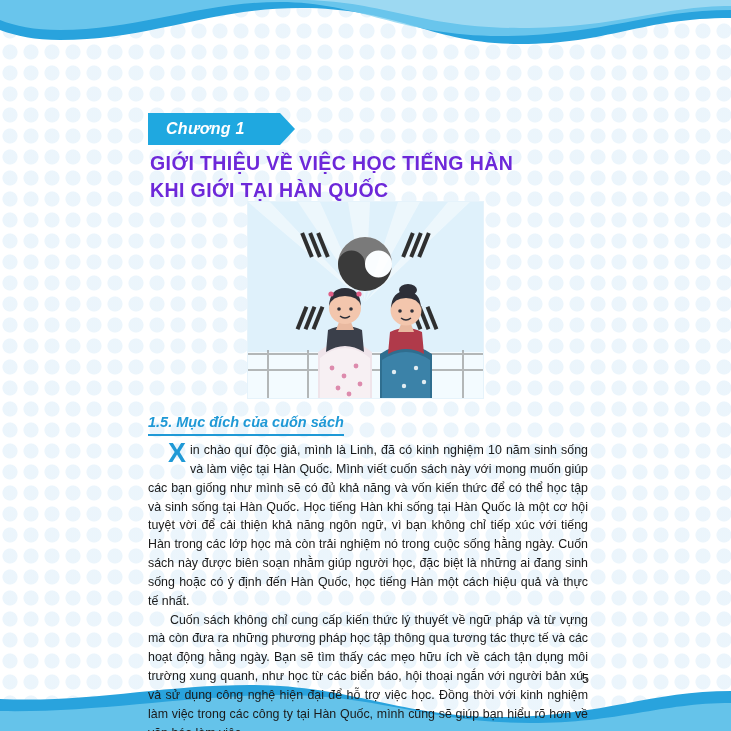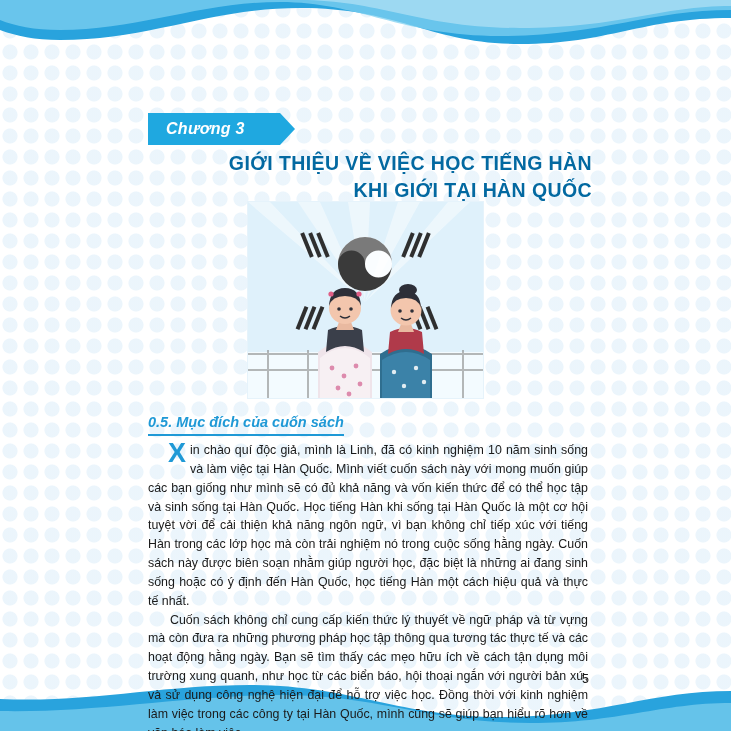--- a/index.html
+++ b/index.html
@@ -76,22 +76,22 @@
     border-bottom: 16px solid transparent;
     border-left: 15px solid #1fa8e0;
   }
 
   
   .chapter-title {
     position: absolute;
     left: 150px;
     top: 150px;
     width: 442px;
-    text-align: right;
-    color: #0369a1;
+    text-align: left;
+    color: #6d28d9;
     font-size: 19.5px;
     font-weight: bold;
     line-height: 1.4;
     letter-spacing: 0.4px;
   }
   .chapter-title .line2 {
     display: block;
   }
 
   
@@ -178,21 +178,21 @@
   </div>
 
   <div class="bottom-wave">
     <svg width="731" height="62" viewBox="0 0 731 62" preserveAspectRatio="none">
       <path d="M0,62 L731,62 L731,22 C650,22 600,48 500,48 C400,48 350,16 250,16 C160,16 90,34 0,30 Z" fill="#29a3dd"></path>
       <path d="M0,62 L731,62 L731,34 C660,34 620,54 530,54 C430,54 380,26 280,26 C190,26 95,44 0,42 Z" fill="#7fd0f0" opacity="0.7"></path>
     </svg>
   </div>
 
   <div class="chapter-tag">
-    <span>Chương 3</span>
+    <span>Chương 1</span>
   </div>
 
   <div class="chapter-title">
     <span>GIỚI THIỆU VỀ VIỆC HỌC TIẾNG HÀN</span>
     <span class="line2">KHI GIỚI TẠI HÀN QUỐC</span>
   </div>
 
   <div class="illo">
     <svg width="235" height="196" viewBox="0 0 235 196">
       <defs>
@@ -281,21 +281,21 @@
           <ellipse cx="160" cy="88" rx="9" ry="6" fill="#2d2f38"></ellipse>
           <circle cx="152" cy="109" r="1.8" fill="#2d2f38"></circle>
           <circle cx="164" cy="109" r="1.8" fill="#2d2f38"></circle>
           <path d="M153,116 Q158,120 163,116" stroke="#2d2f38" stroke-width="1.4" fill="none"></path>
         </g>
       </g>
     </svg>
   </div>
 
   <div class="section-heading">
-    <span>0.5. Mục đích của cuốn sách</span>
+    <span>1.5. Mục đích của cuốn sách</span>
     <span class="underline"></span>
   </div>
 
   <div class="body-text">
     <p class="first"><span class="dropcap">X</span><span>in chào quí độc giả, mình là Linh, đã có kinh nghiệm 10 năm sinh sống và làm việc tại Hàn Quốc. Mình viết cuốn sách này với mong muốn giúp các bạn giống như mình sẽ có đủ khả năng và vốn kiến thức để có thể học tập và sinh sống tại Hàn Quốc. Học tiếng Hàn khi sống tại Hàn Quốc là một cơ hội tuyệt vời để cải thiện khả năng ngôn ngữ, vì bạn không chỉ tiếp xúc với tiếng Hàn trong các lớp học mà còn trải nghiệm nó trong cuộc sống hằng ngày. Cuốn sách này được biên soạn nhằm giúp người học, đặc biệt là những ai đang sinh sống hoặc có ý định đến Hàn Quốc, học tiếng Hàn một cách hiệu quả và thực tế nhất.</span></p>
     <p>Cuốn sách không chỉ cung cấp kiến thức lý thuyết về ngữ pháp và từ vựng mà còn đưa ra những phương pháp học tập thông qua tương tác thực tế và các hoạt động hằng ngày. Bạn sẽ tìm thấy các mẹo hữu ích về cách tận dụng môi trường xung quanh, như học từ các biển báo, hội thoại ngắn với người bản xứ, và sử dụng công nghệ hiện đại để hỗ trợ việc học. Đồng thời với kinh nghiệm làm việc trong các công ty tại Hàn Quốc, mình cũng sẽ giúp bạn hiểu rõ hơn về văn hóa làm việc</p>
   </div>
 
   <div class="page-number">5</div>
 

